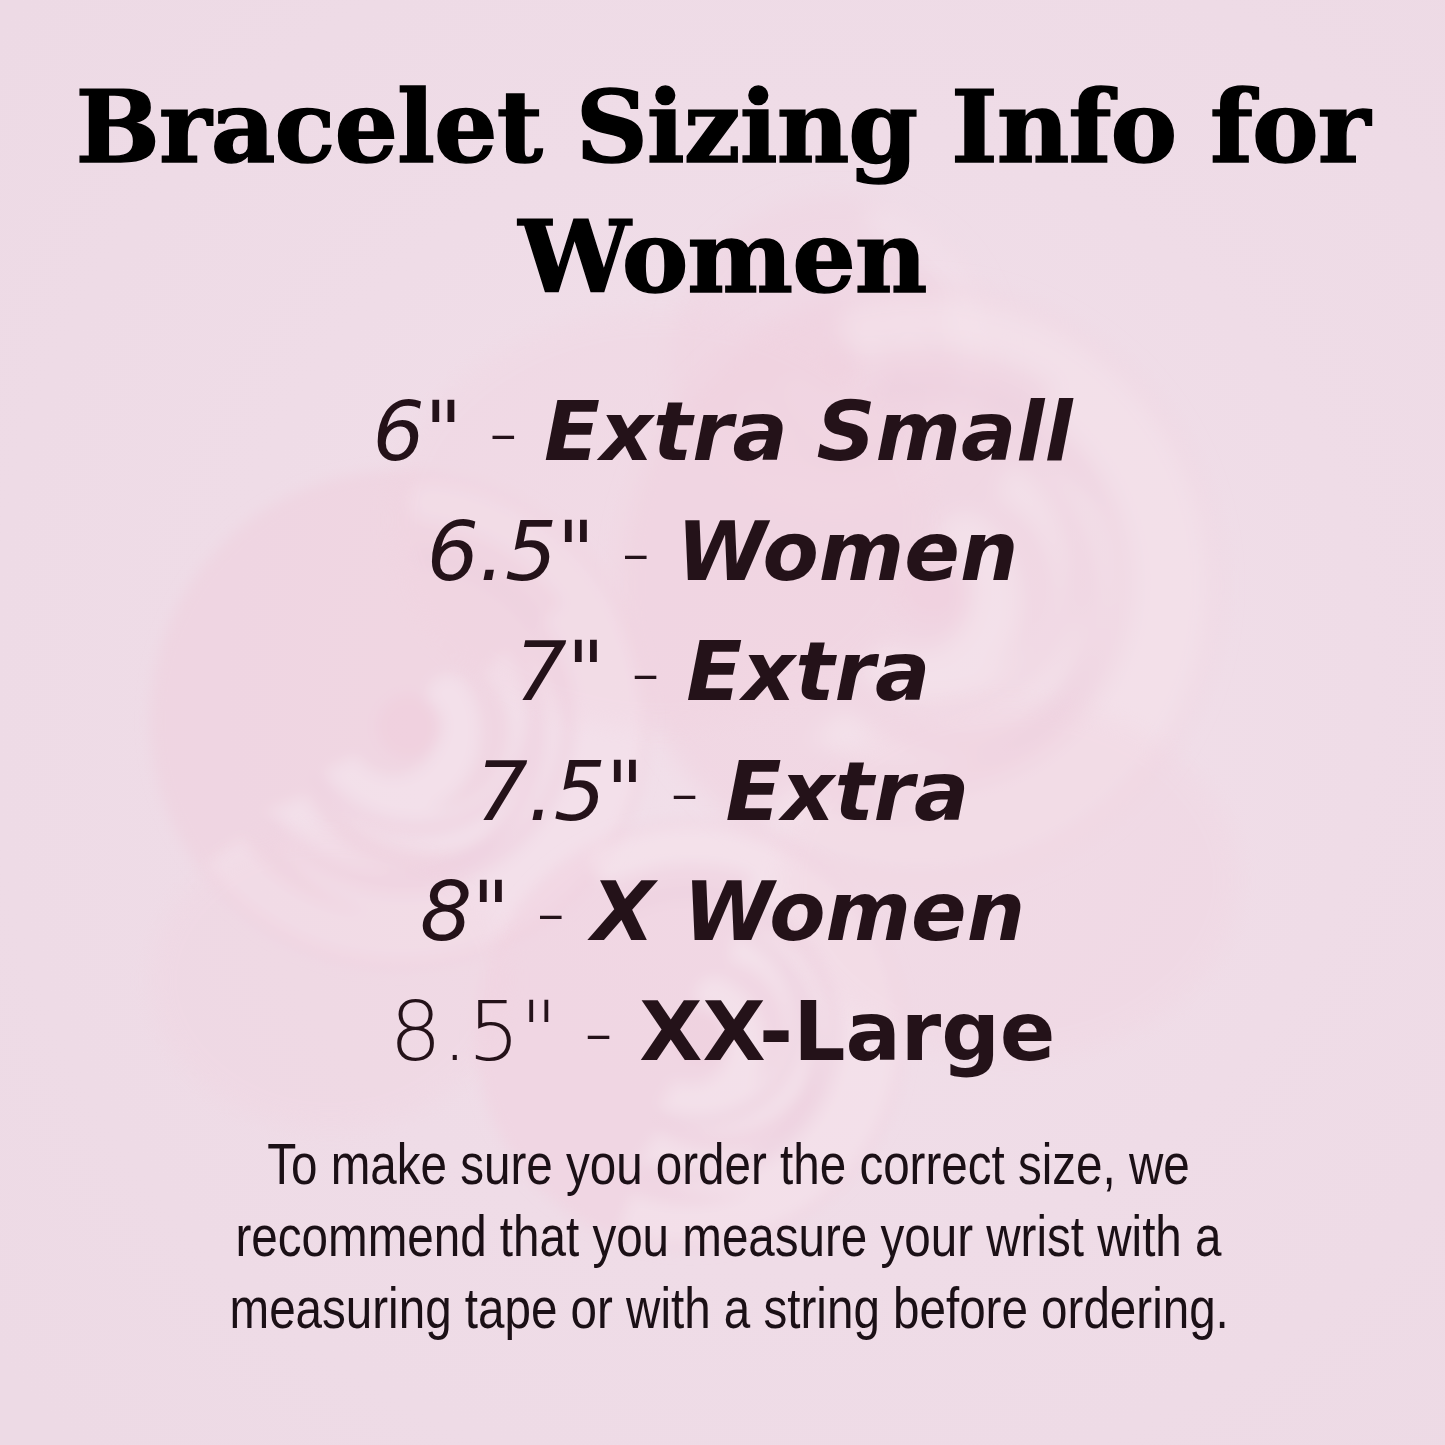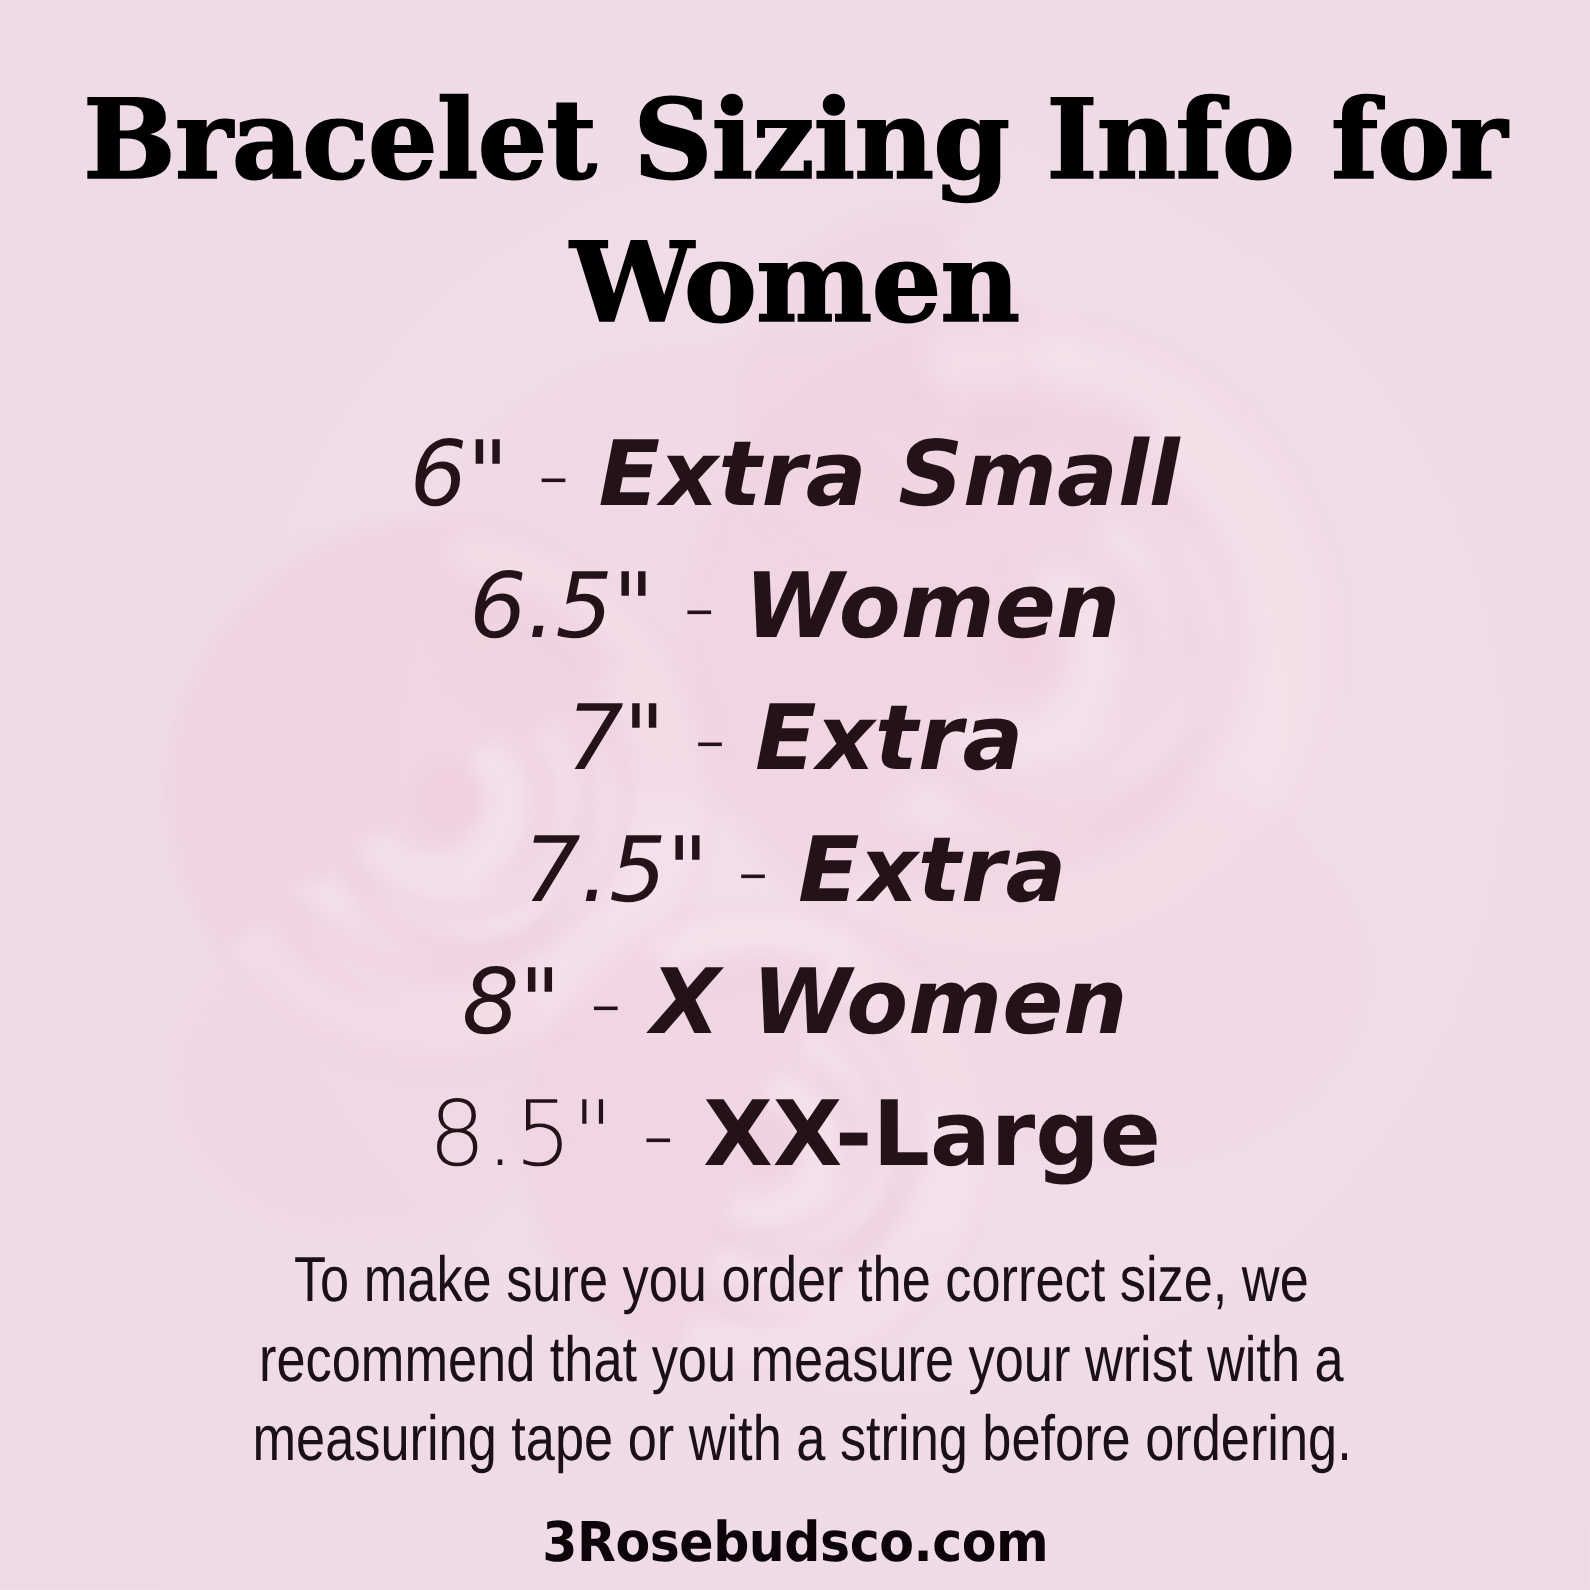--- a/index.html
+++ b/index.html
@@ -193,18 +193,15 @@
       </div>
 
     </div>
 
     <div class="note">
       <div class="note-line">To make sure you order the correct size, we</div>
       <div class="note-line">recommend that you measure your wrist with a</div>
       <div class="note-line">measuring tape or with a string before ordering.</div>
     </div>
 
-    <div class="footer">
-      <span class="footer-text">3Rosebudsco.com</span>
-    </div>
 
   </div>
 </div>
 
 </body></html>

